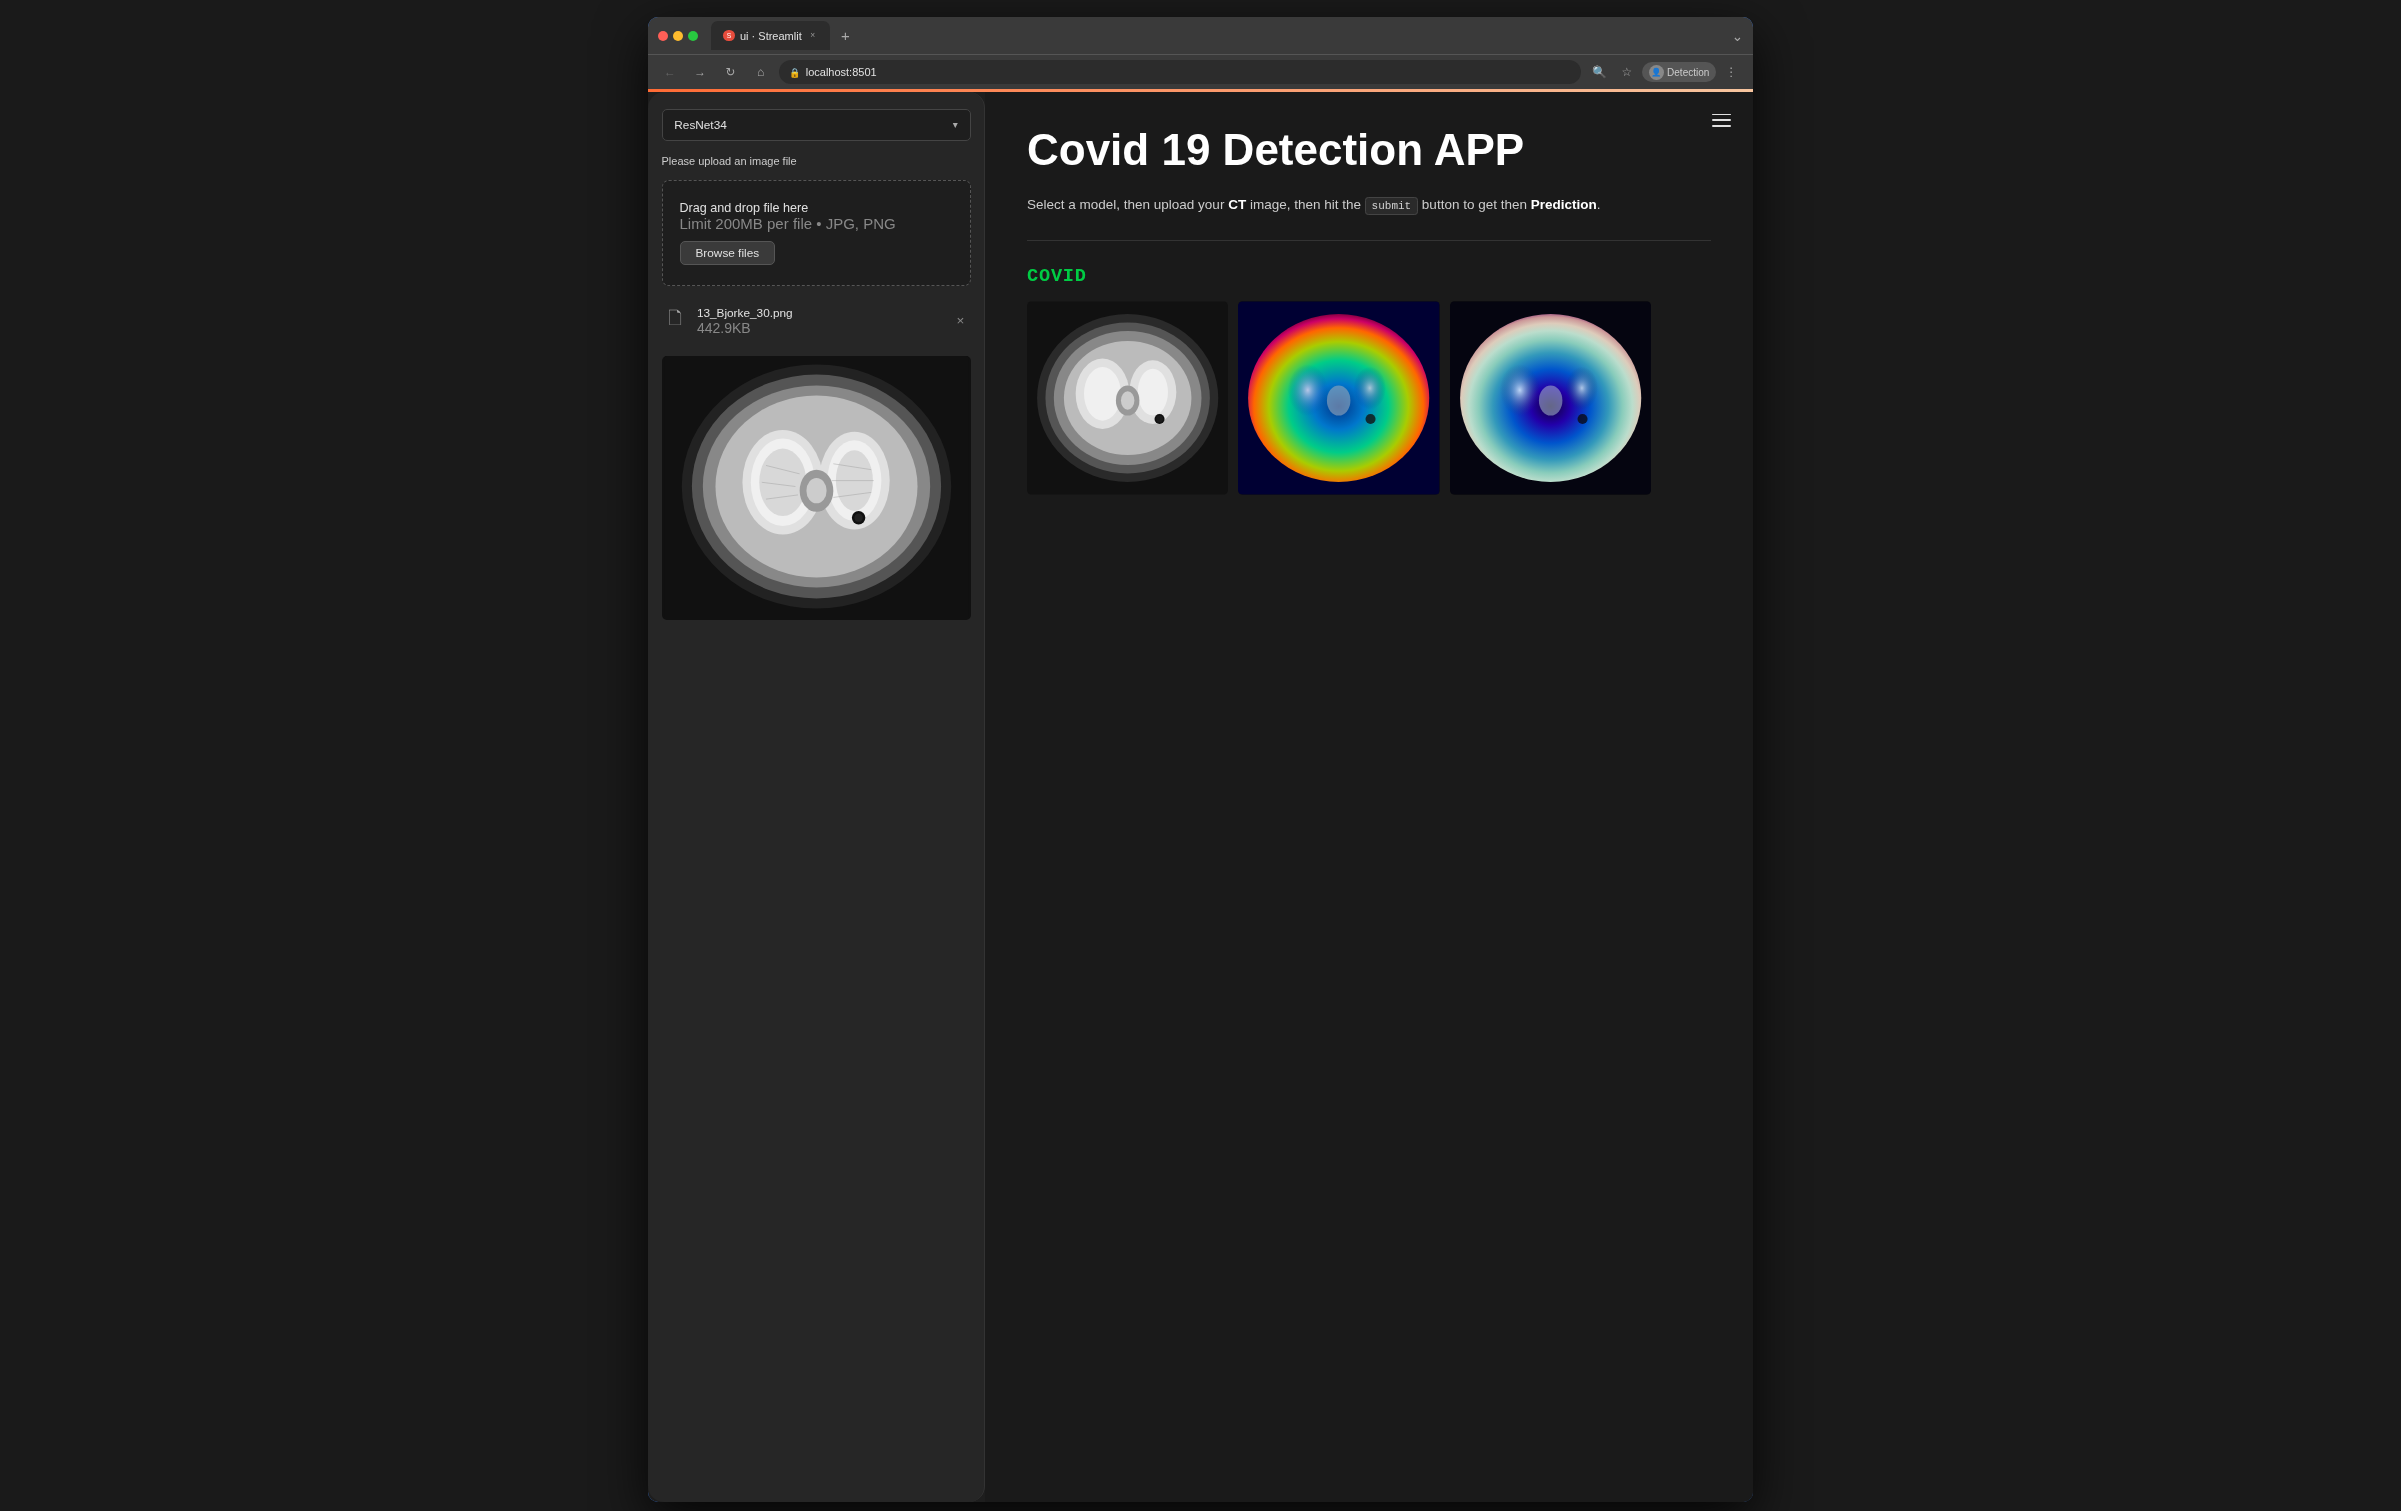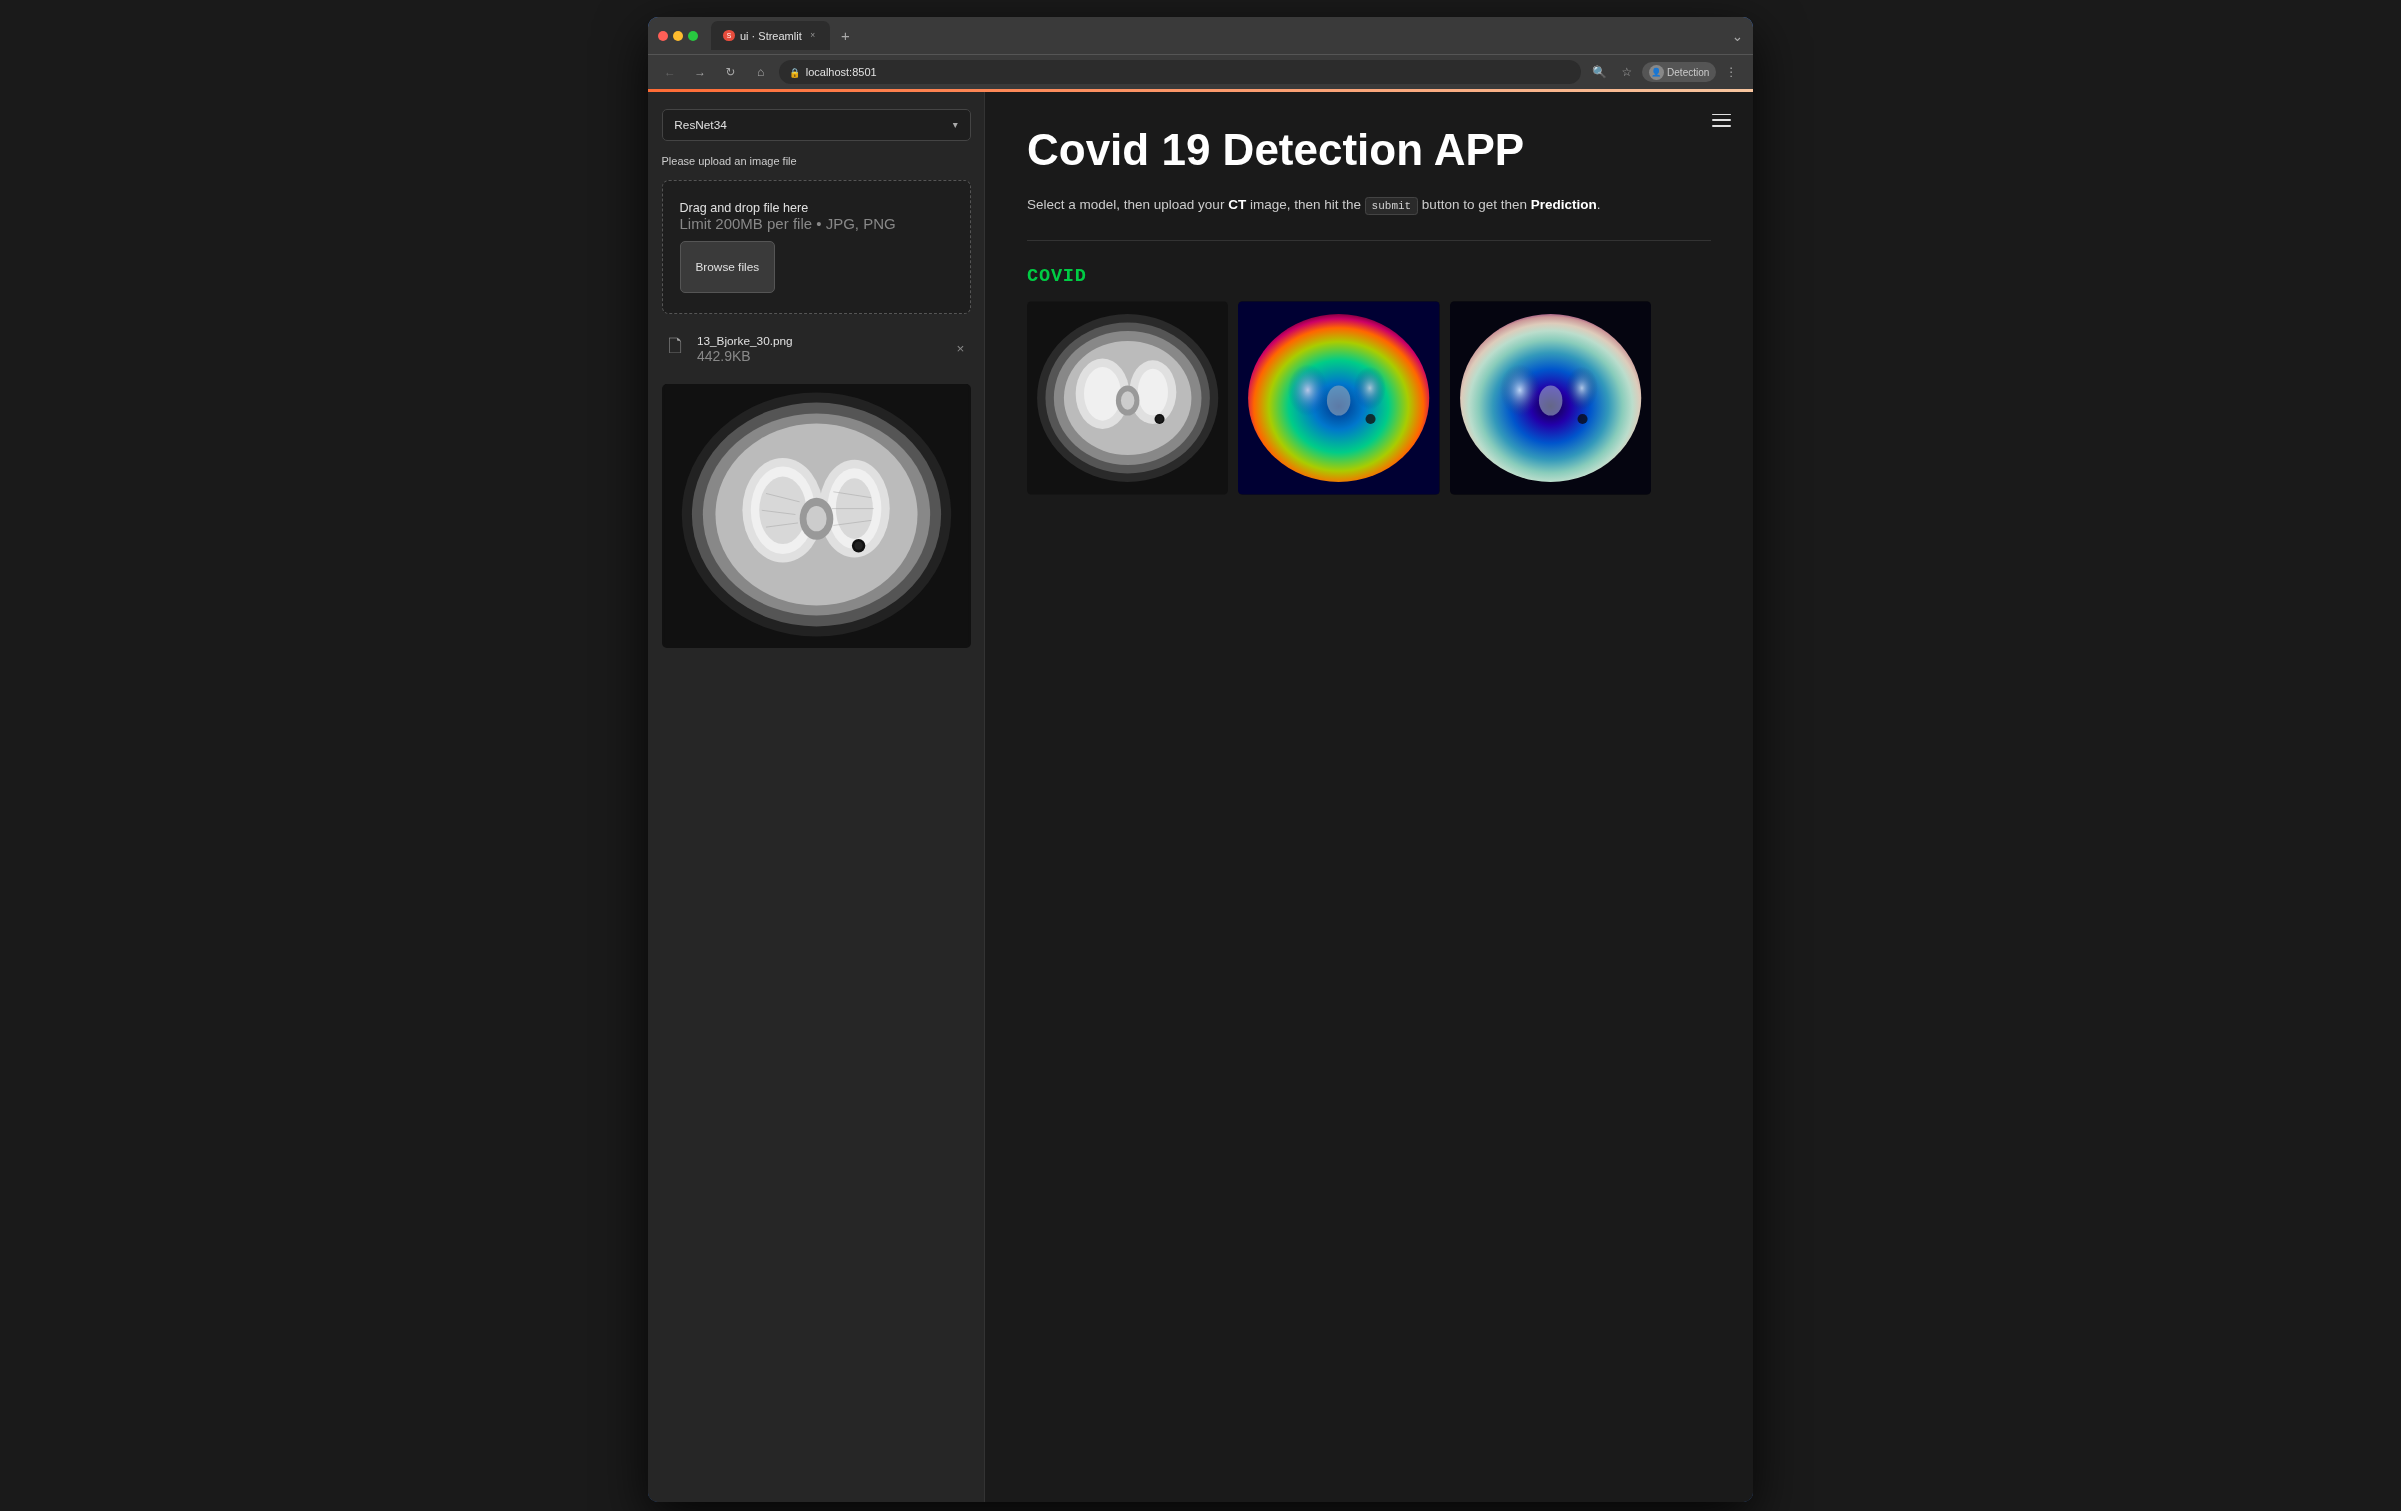--- a/index.html
+++ b/index.html
@@ -179,20 +179,21 @@
     
     .sidebar {
       width: 337px;
       background: #262626;
       padding: 17px 13.5px;
       display: flex;
       flex-direction: column;
       gap: 13.5px;
       border-right: 0.8px solid #333;
       overflow-y: auto;
+      border-radius: 16px;
     }
     .model-select {
       background: #1e1e1e;
       border: 0.8px solid #444;
       border-radius: 5px;
       padding: 8.4px 11.8px;
       color: #e0e0e0;
       font-size: 11.8px;
       display: flex;
       align-items: center;
@@ -222,21 +223,21 @@
     .upload-dropzone-subtitle {
       font-size: 15px;
       color: #888;
     }
     .browse-btn {
       display: inline-block;
       margin-top: 8.4px;
       background: #3a3a3a;
       border: 0.8px solid #555;
       border-radius: 5px;
-      padding: 18px 15px;
+      padding: 4px 15px;
       color: #e0e0e0;
       font-size: 11.8px;
       cursor: pointer;
       width: fit-content;
     }
 
     .file-item {
       display: flex;
       align-items: center;
       gap: 8.4px;

